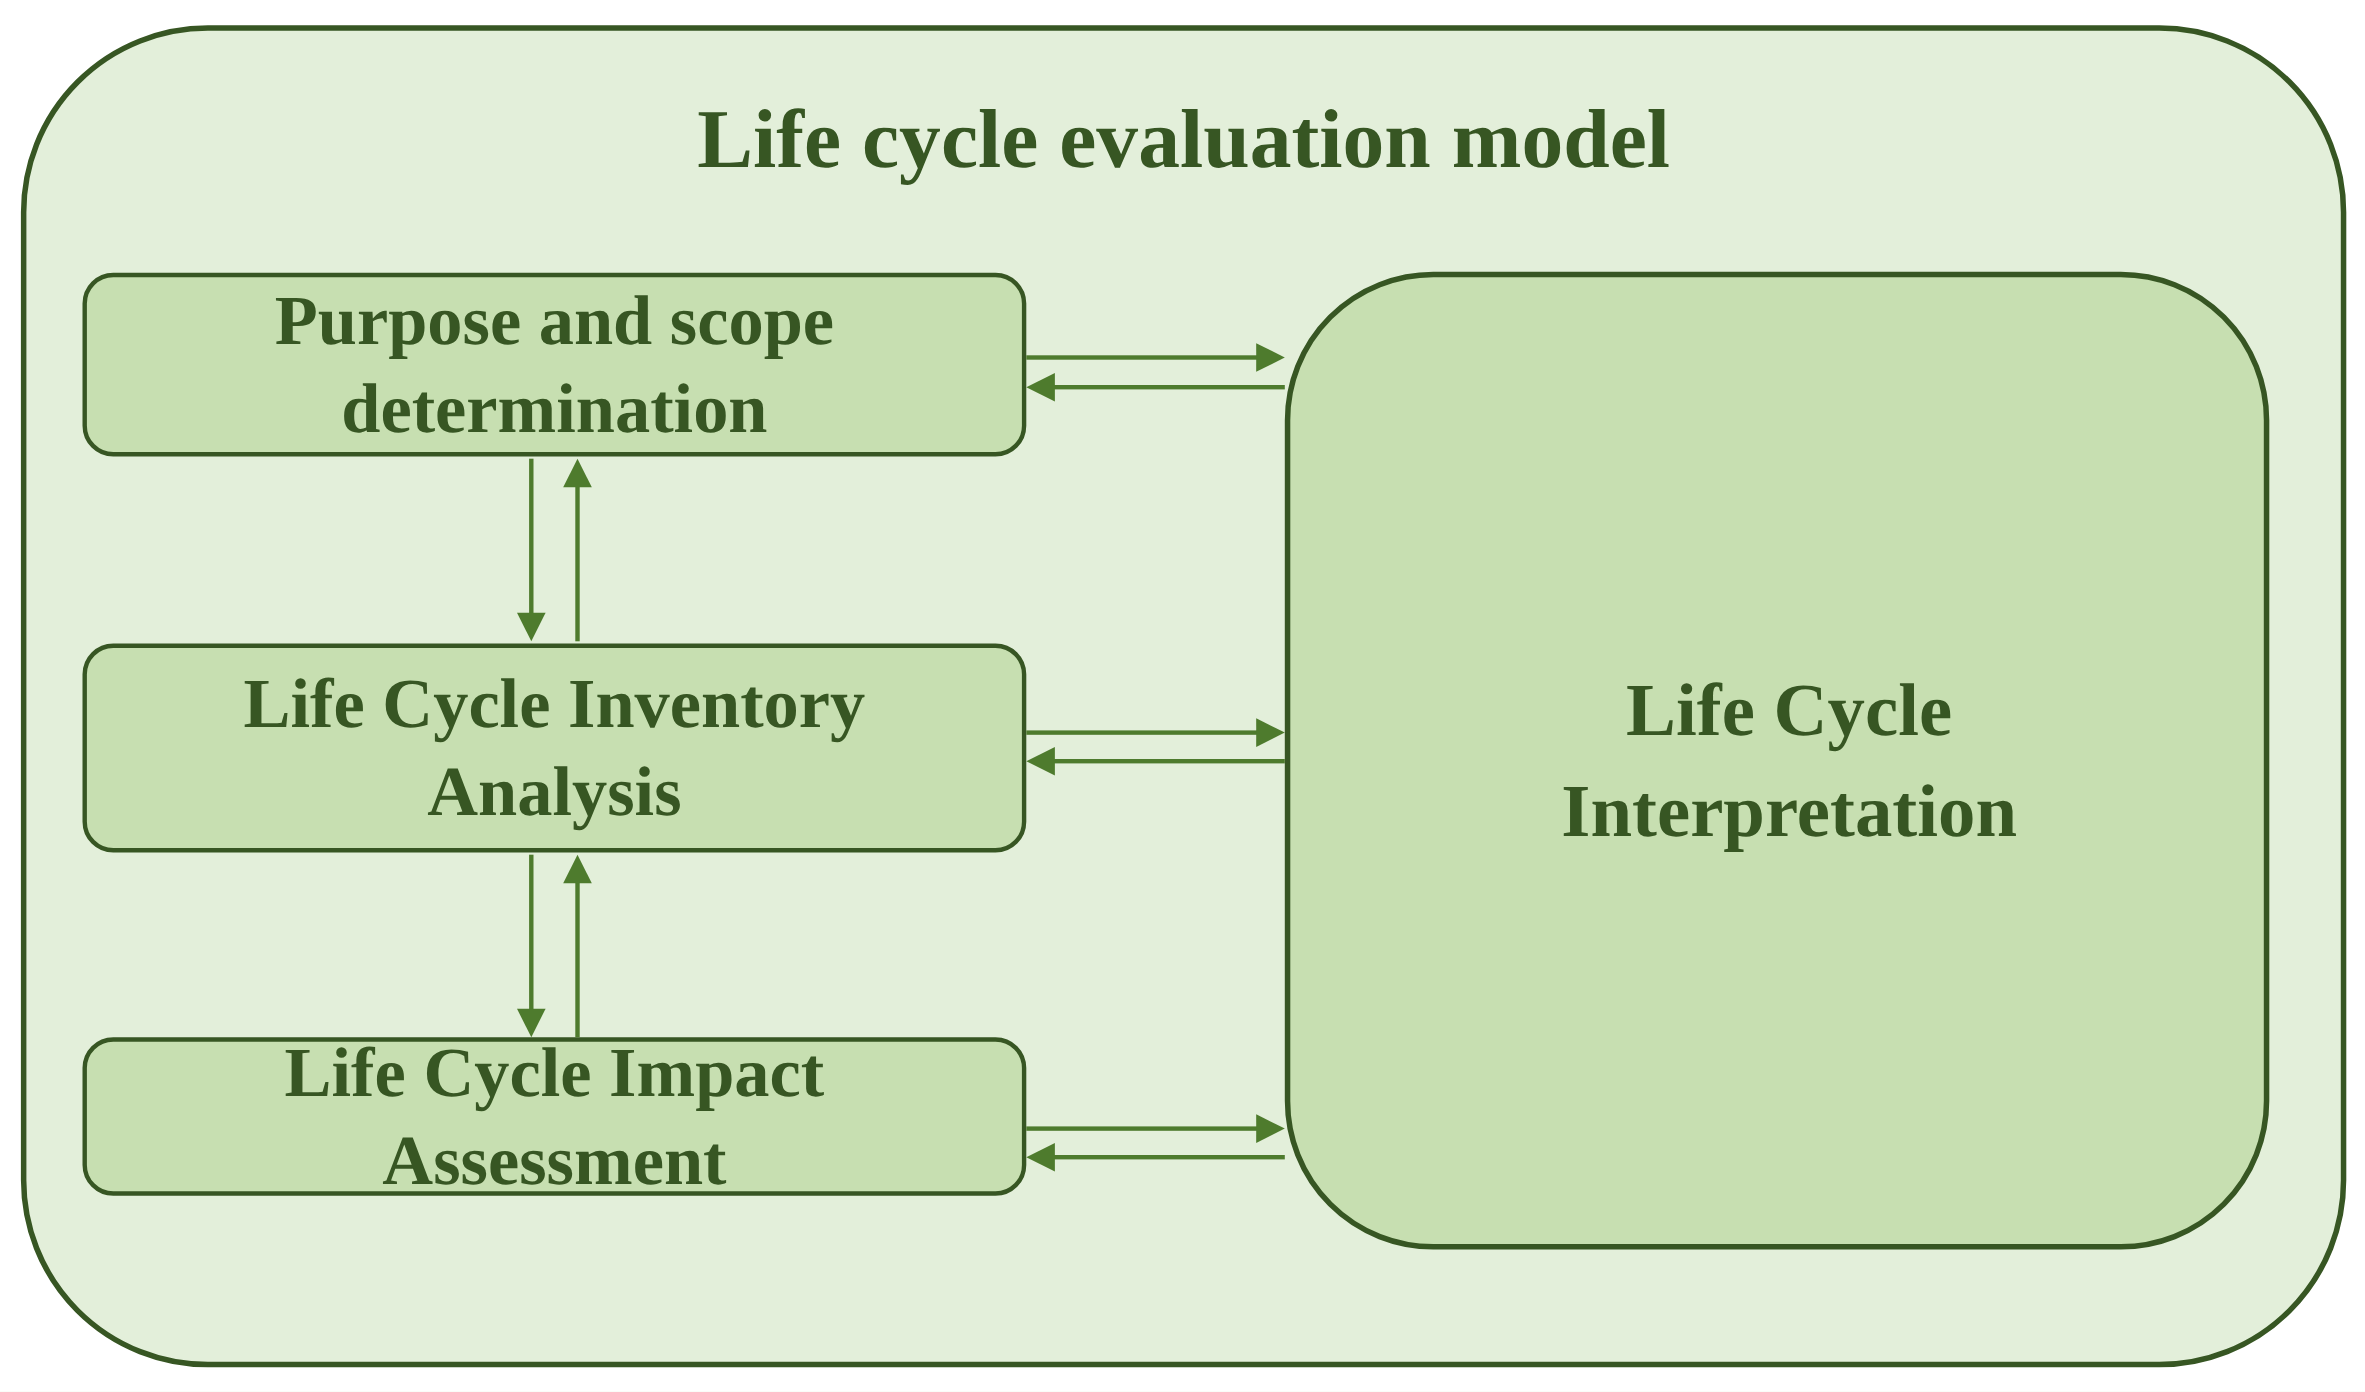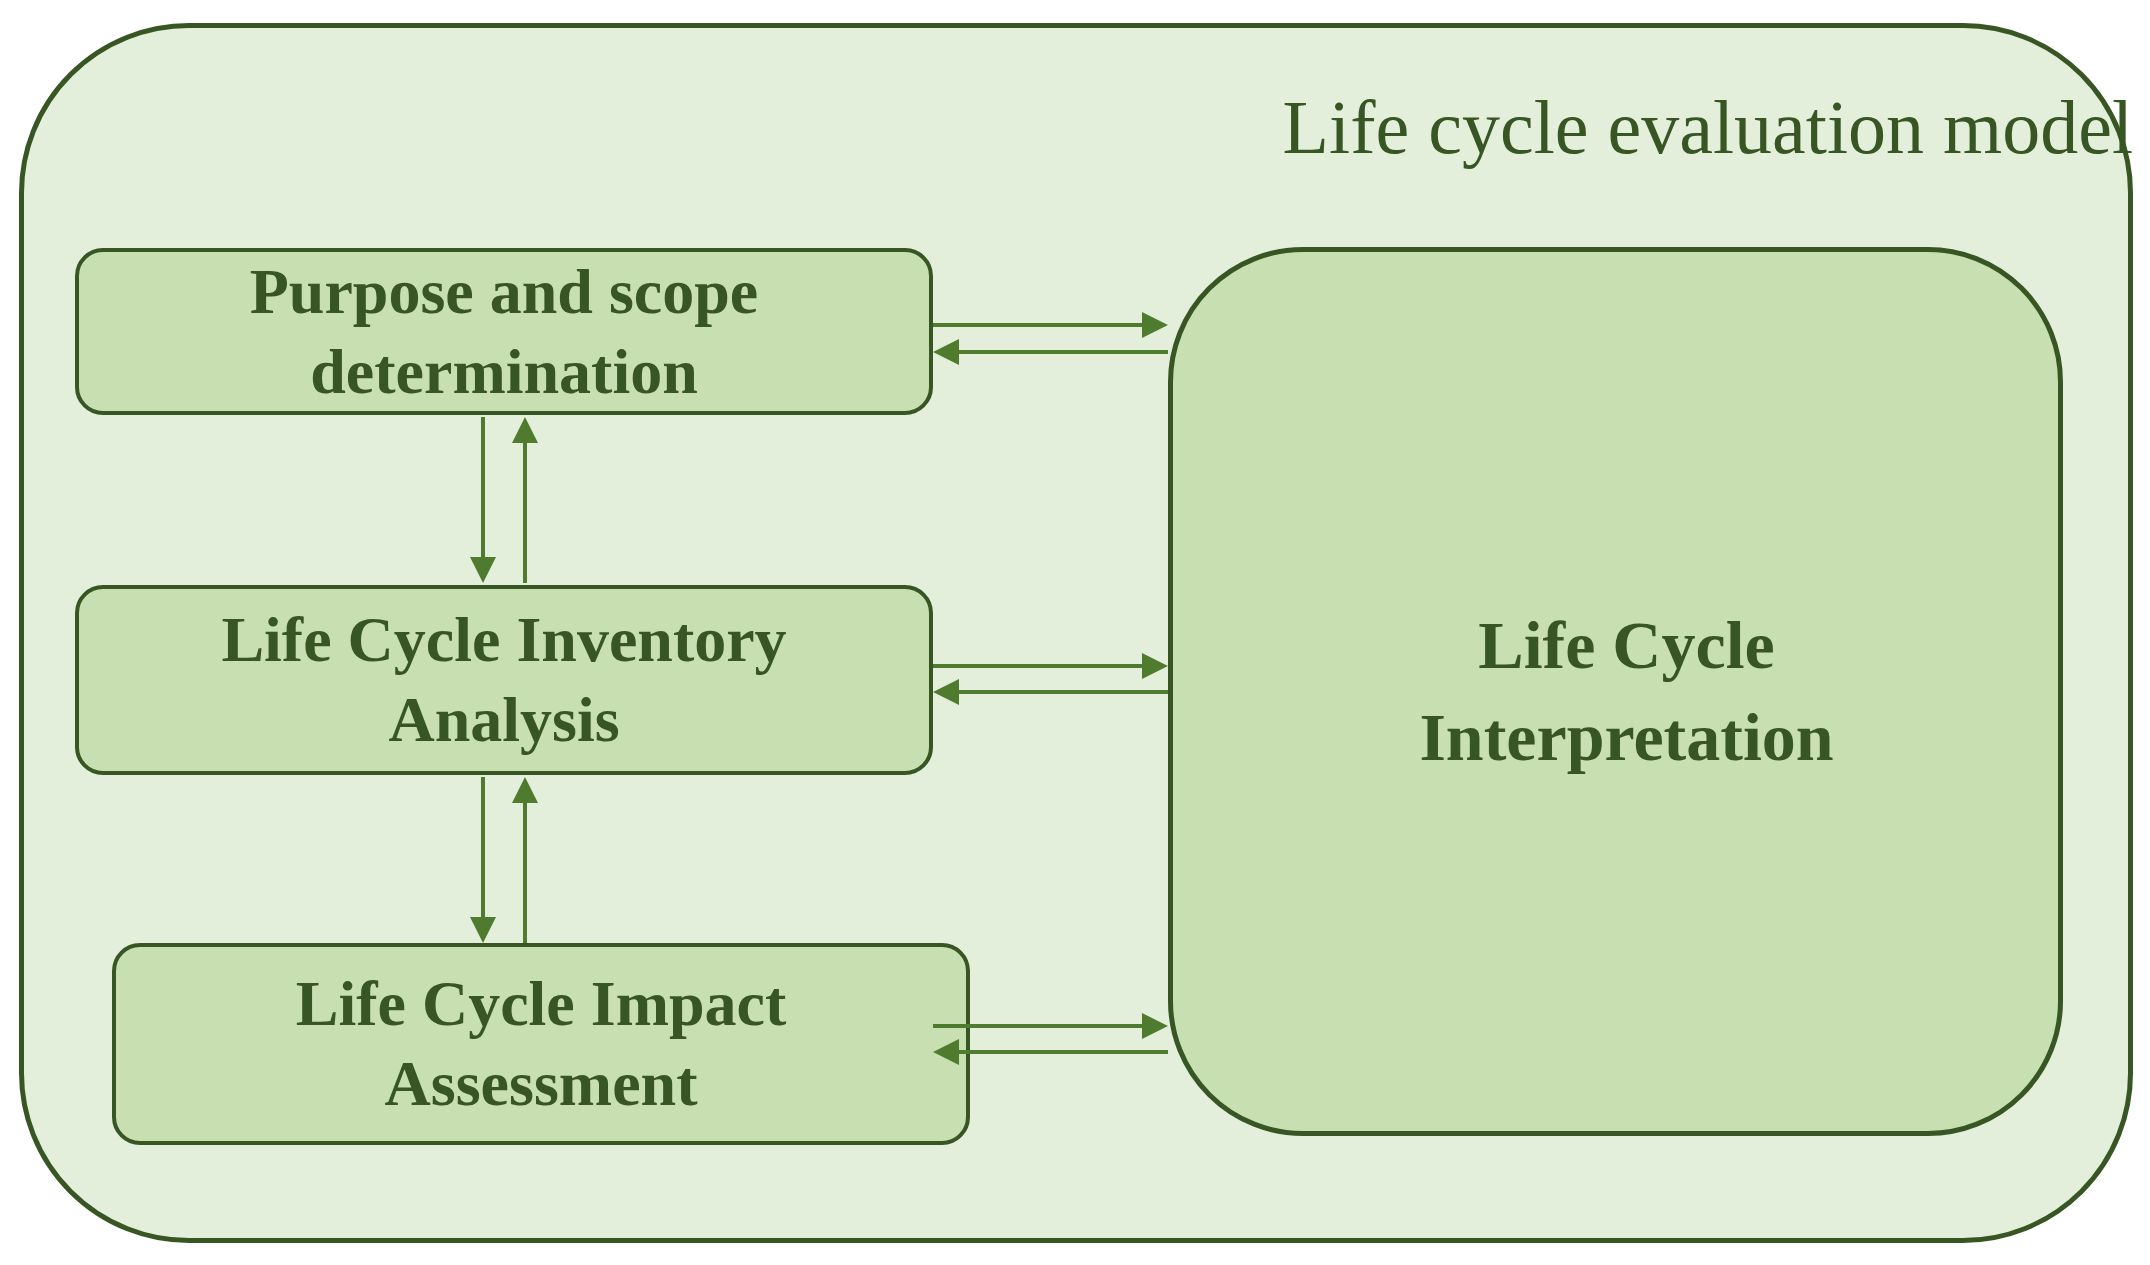--- a/index.html
+++ b/index.html
@@ -24,23 +24,23 @@
     box-sizing: border-box;
     background: #e3efda;
     border: 5px solid #375623;
     border-radius: 170px;
   }
   .title {
     position: absolute;
     left: 19px;
     top: 86px;
     width: 2114px;
-    text-align: right;
+    text-align: center;
     font-size: 76px;
-    font-weight: 400;
+    font-weight: 700;
     color: #375623;
     line-height: 1.1;
   }
   .box {
     position: absolute;
     box-sizing: border-box;
     background: #c7dfb1;
     border: 4px solid #375623;
     display: flex;
     align-items: center;
@@ -52,21 +52,21 @@
   .stage {
     left: 75px;
     width: 858px;
     border-radius: 28px;
     font-size: 64px;
     line-height: 1.25;
     padding: 0 40px;
   }
   .stage-1 { top: 248px; height: 167px; }
   .stage-2 { top: 585px; height: 190px; }
-  .stage-3 { top: 943px; height: 202px; margin-left: 37px; }
+  .stage-3 { top: 943px; height: 144px; }
   .interp {
     left: 1168px;
     top: 247px;
     width: 895px;
     height: 889px;
     border-radius: 135px;
     border-width: 5px;
     font-size: 68px;
     line-height: 1.35;
     padding-left: 22px;

